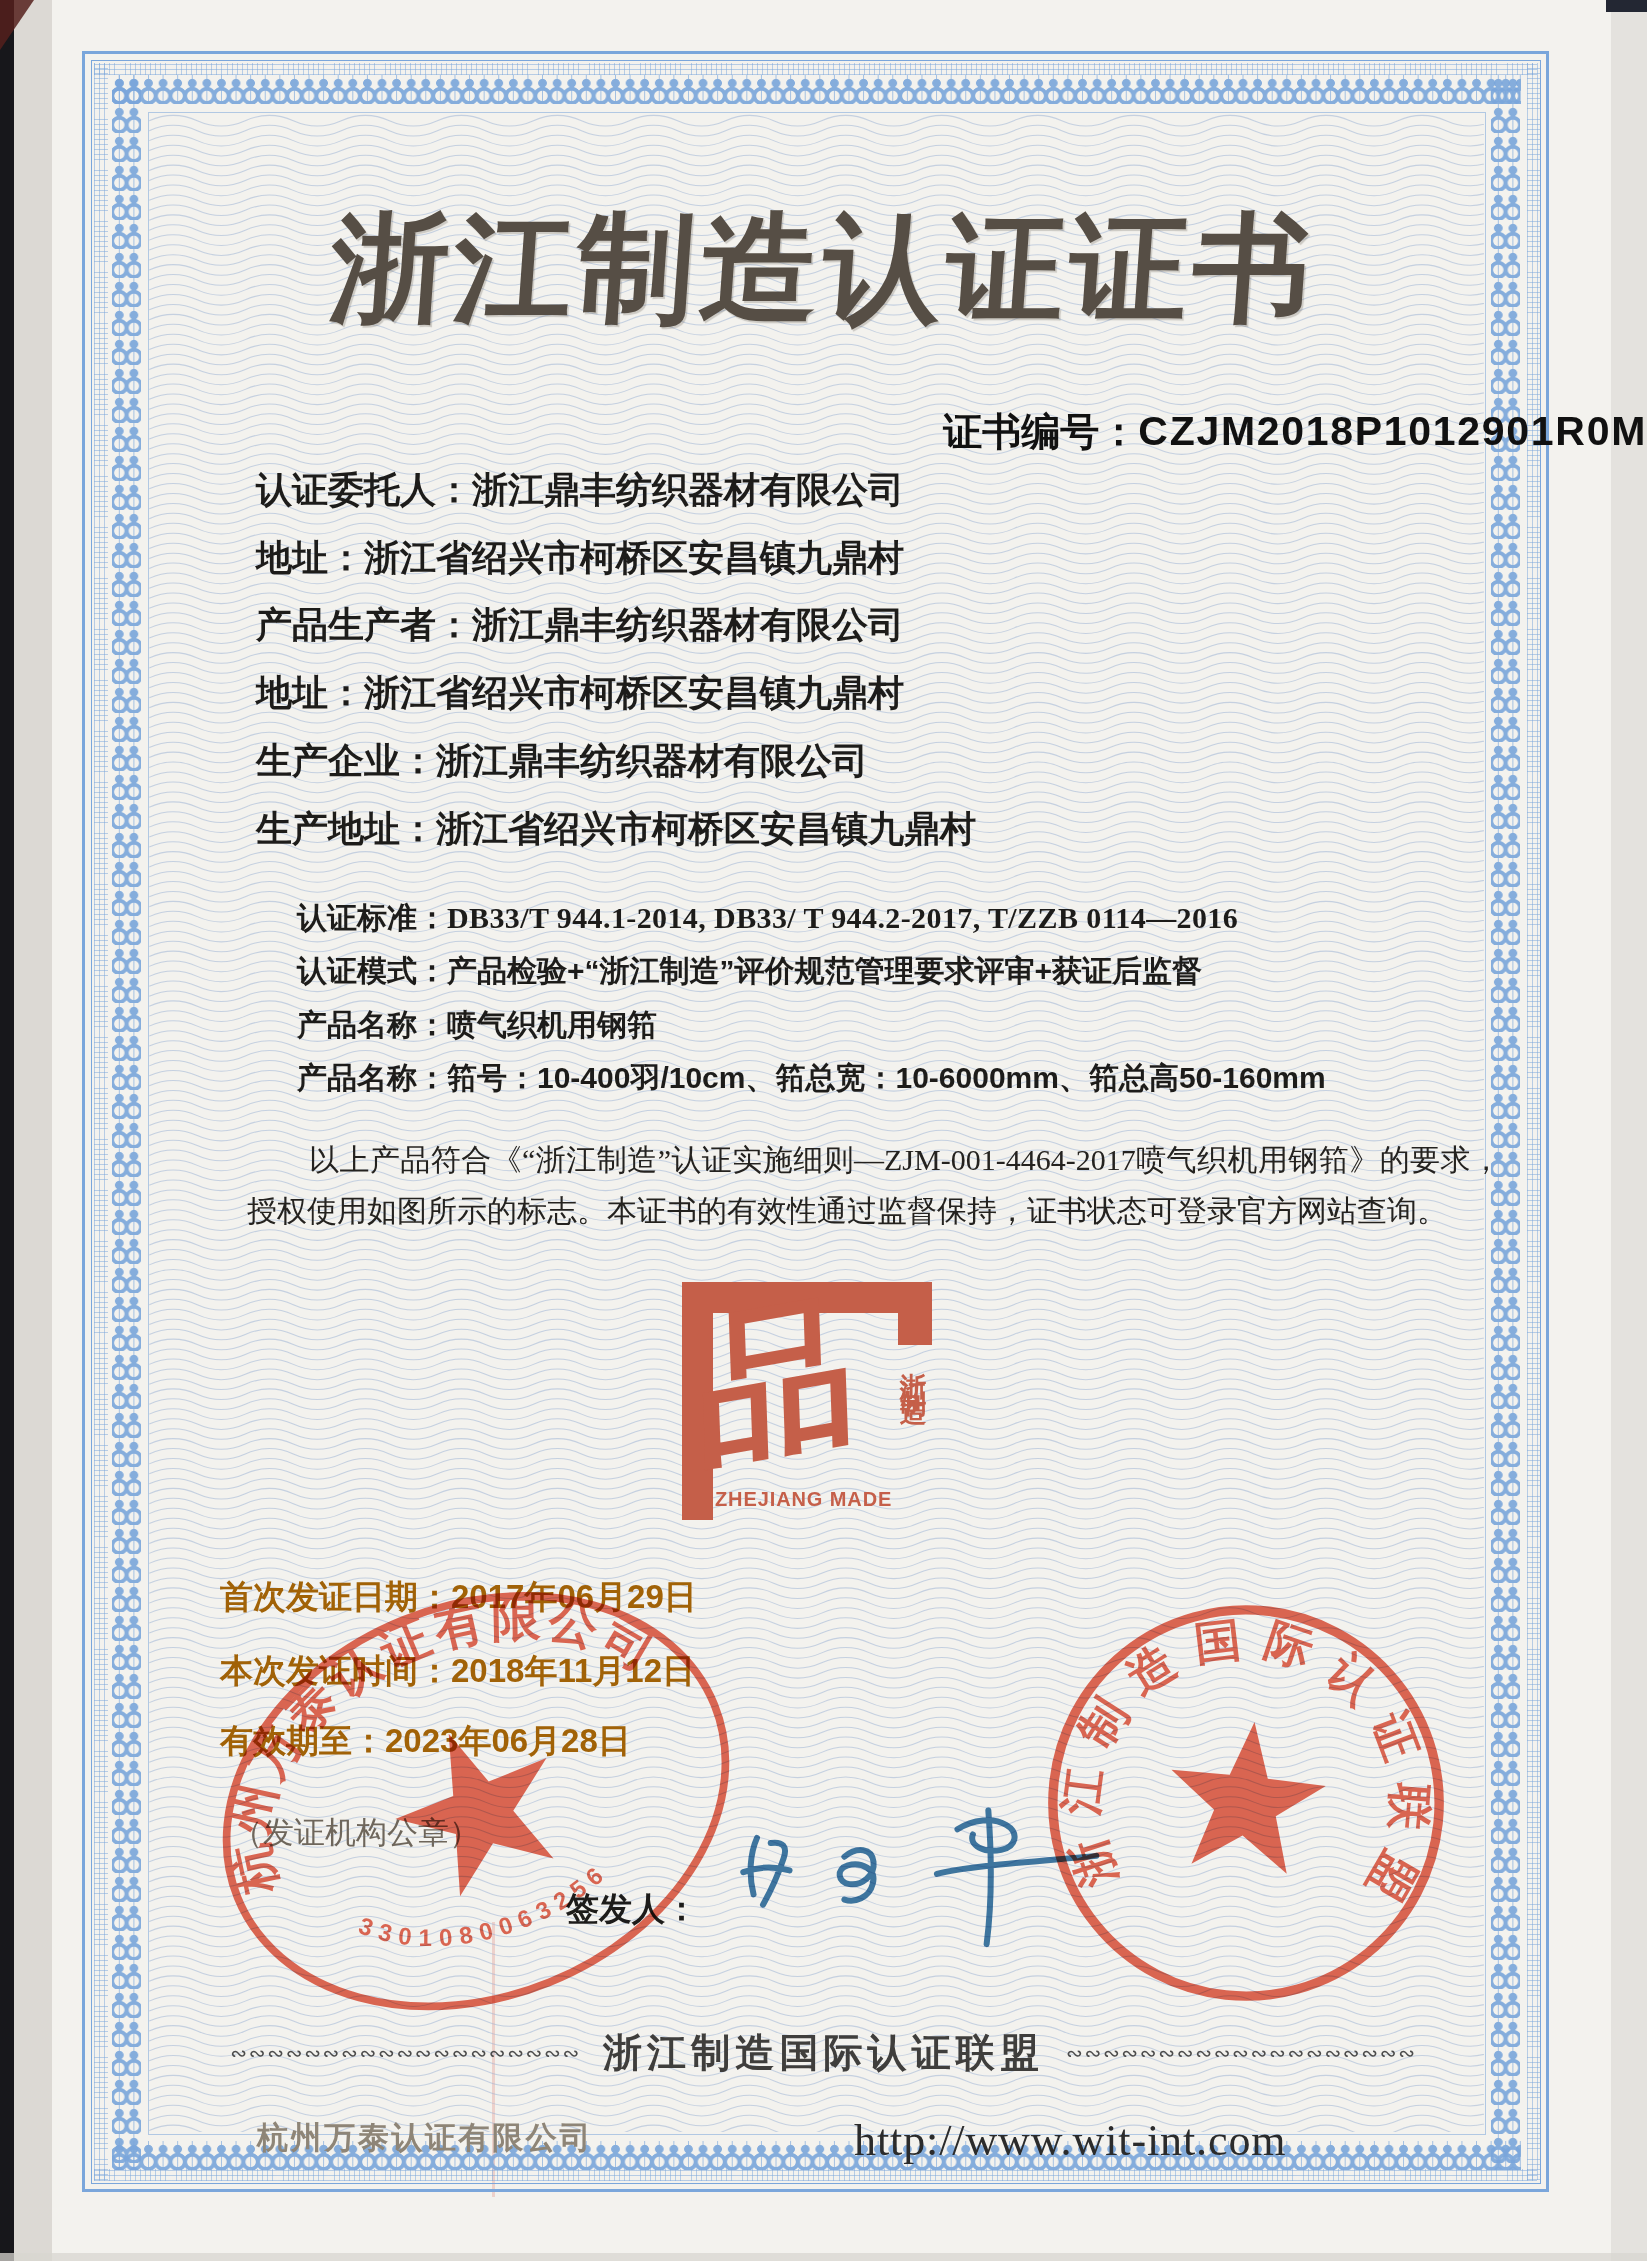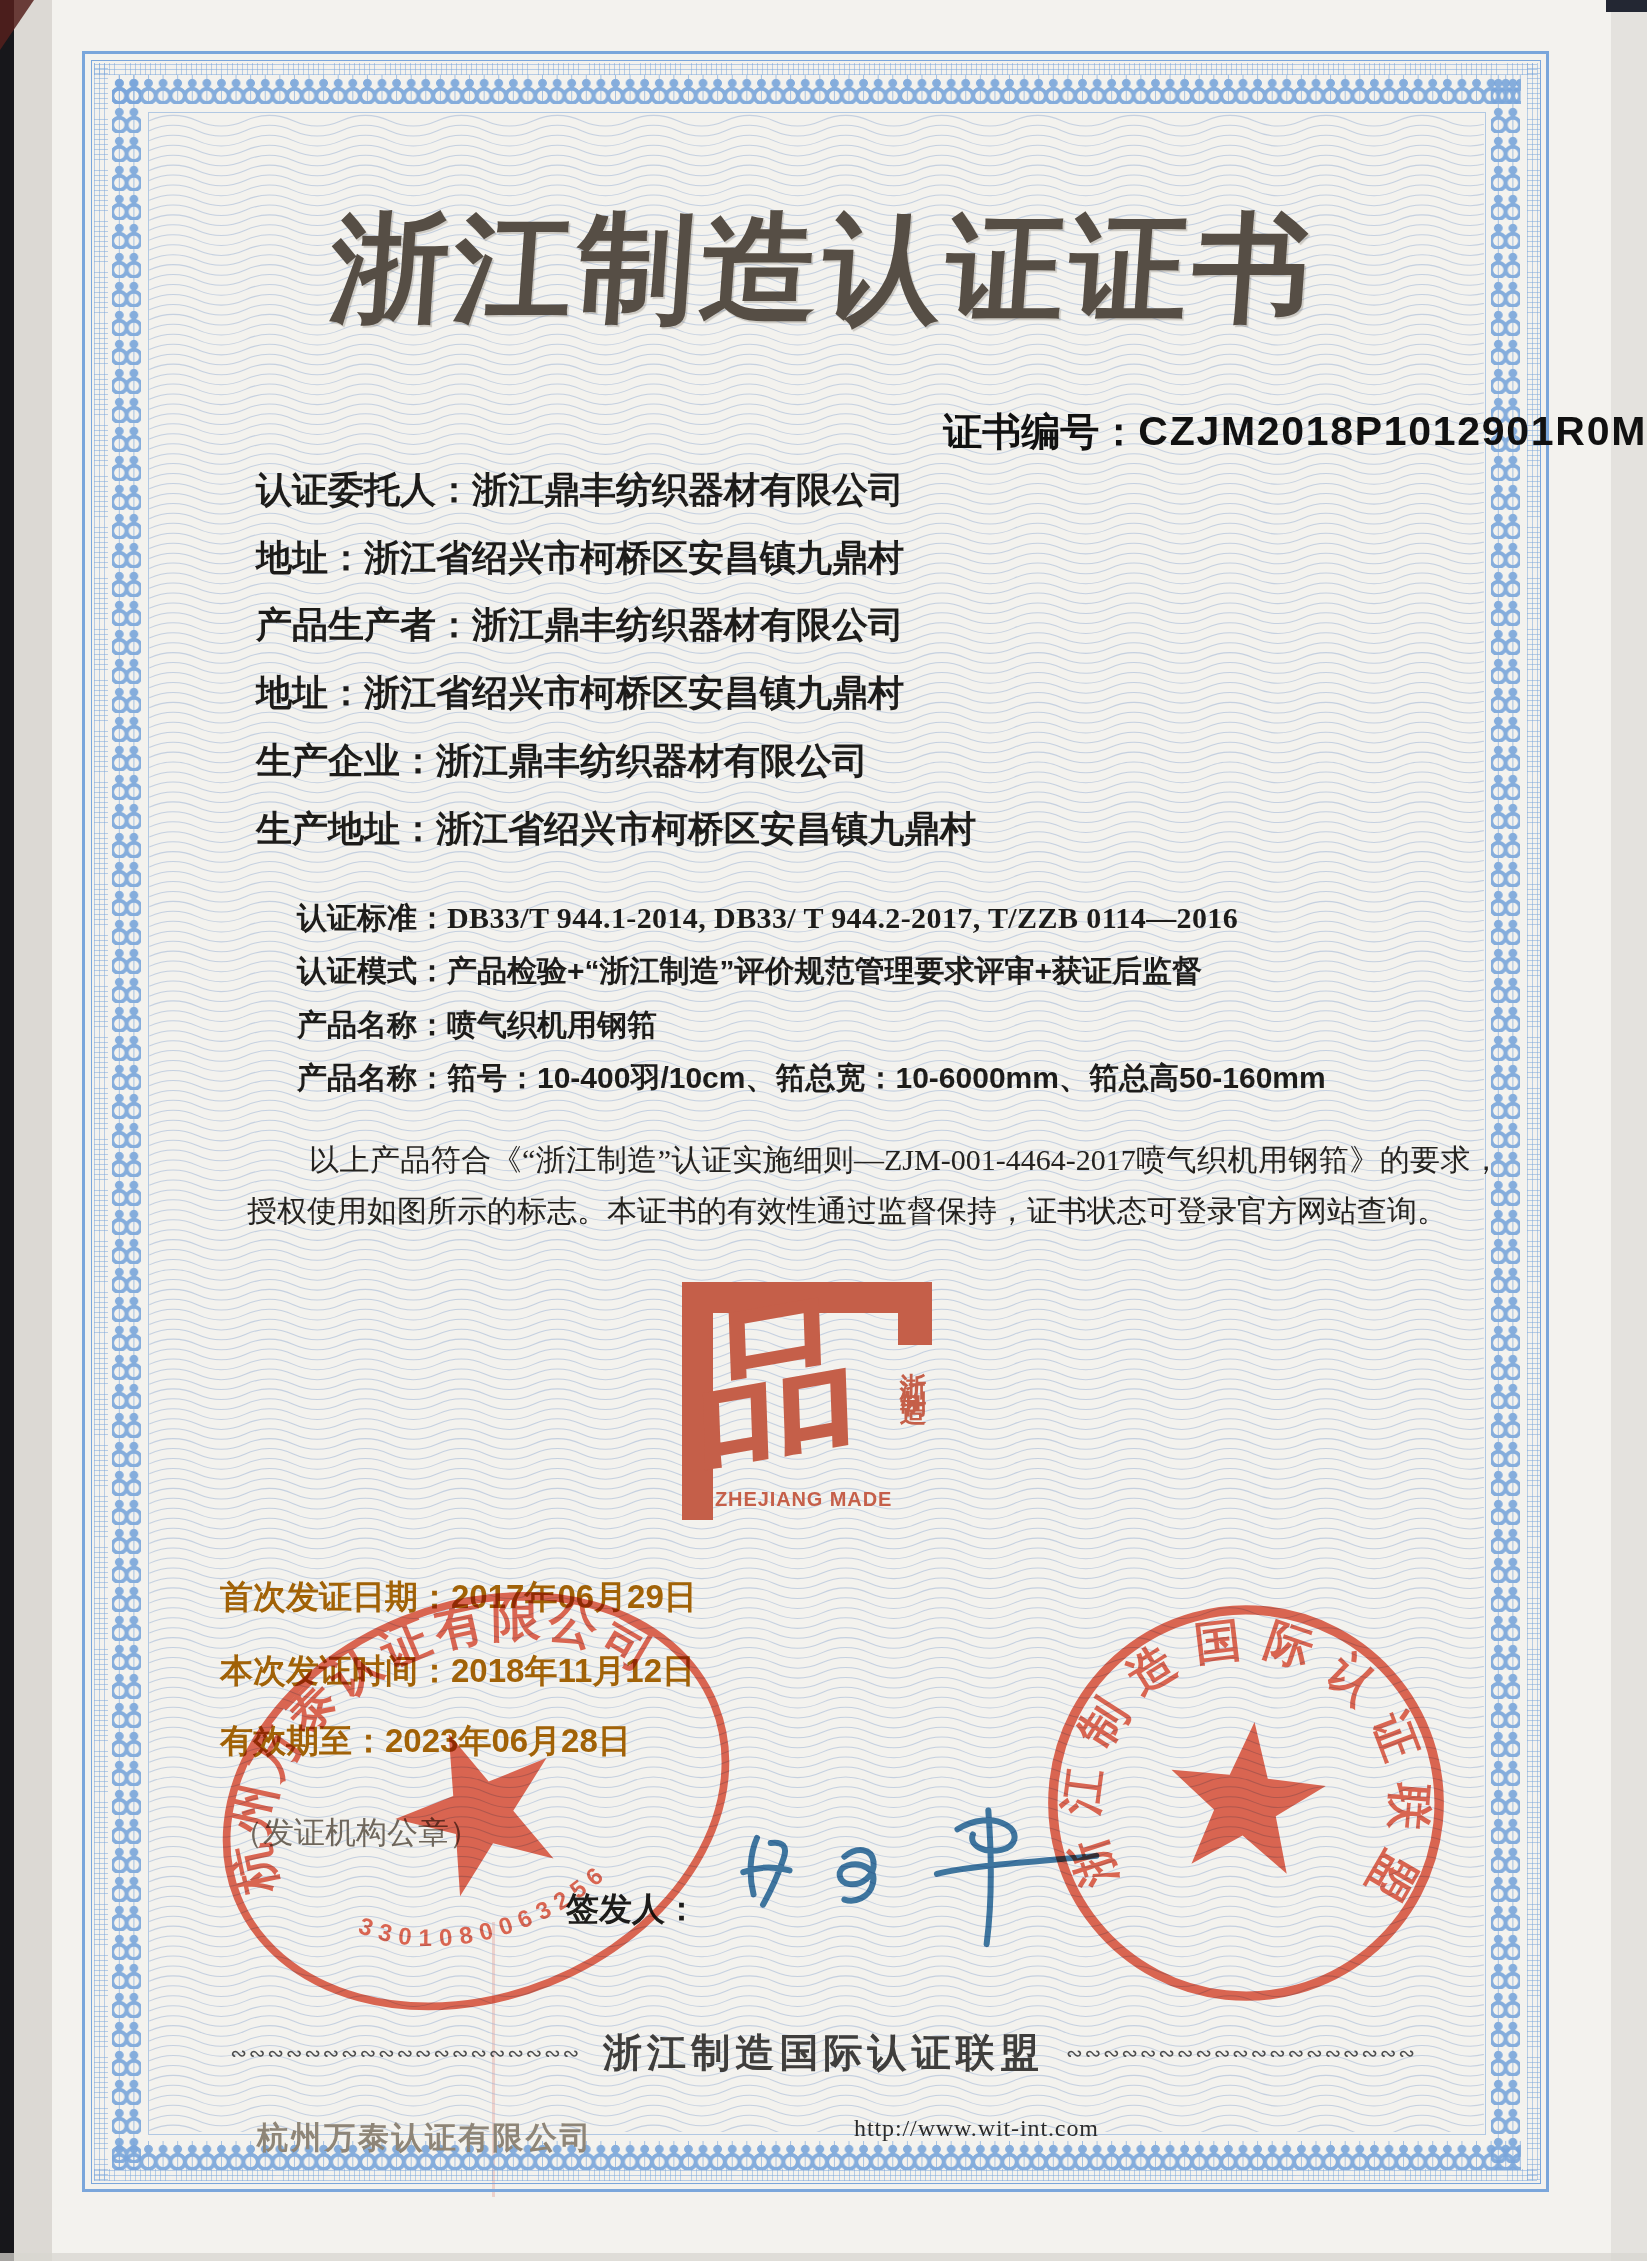--- a/index.html
+++ b/index.html
@@ -98,21 +98,21 @@
 
   .alliance-row {
     left:0; right:0; top:2026px; display:flex; align-items:center;
     justify-content:center; gap:22px; white-space:nowrap;
   }
   .alliance-row .orn { font-size:20px; letter-spacing:1.7px; color:#4c4c4c; }
   .alliance-row .txt { font-size:39px; font-weight:700; letter-spacing:5.1px; color:#3f3e3c; }
 
   .footer-company { left:257px; top:2117px; font-size:31px; font-weight:600;
                     color:#8e8577; letter-spacing:2.6px; white-space:nowrap; }
-  .footer-url { left:854px; top:2115px; font-size:24px; font-weight:500;
+  .footer-url { left:854px; top:2115px; font-size:44px; font-weight:500;
                 font-family:"Liberation Serif", serif; color:#2b2b2b;
                 letter-spacing:0.9px; white-space:nowrap; }
   .pink-streak { left:492px; top:1922px; width:2.6px; height:275px; background:#e8b7ae; opacity:.55; }
 </style>
 </head>
 <body>
 
 <div class="page">
 
   <div class="abs edge-left-black"></div>

